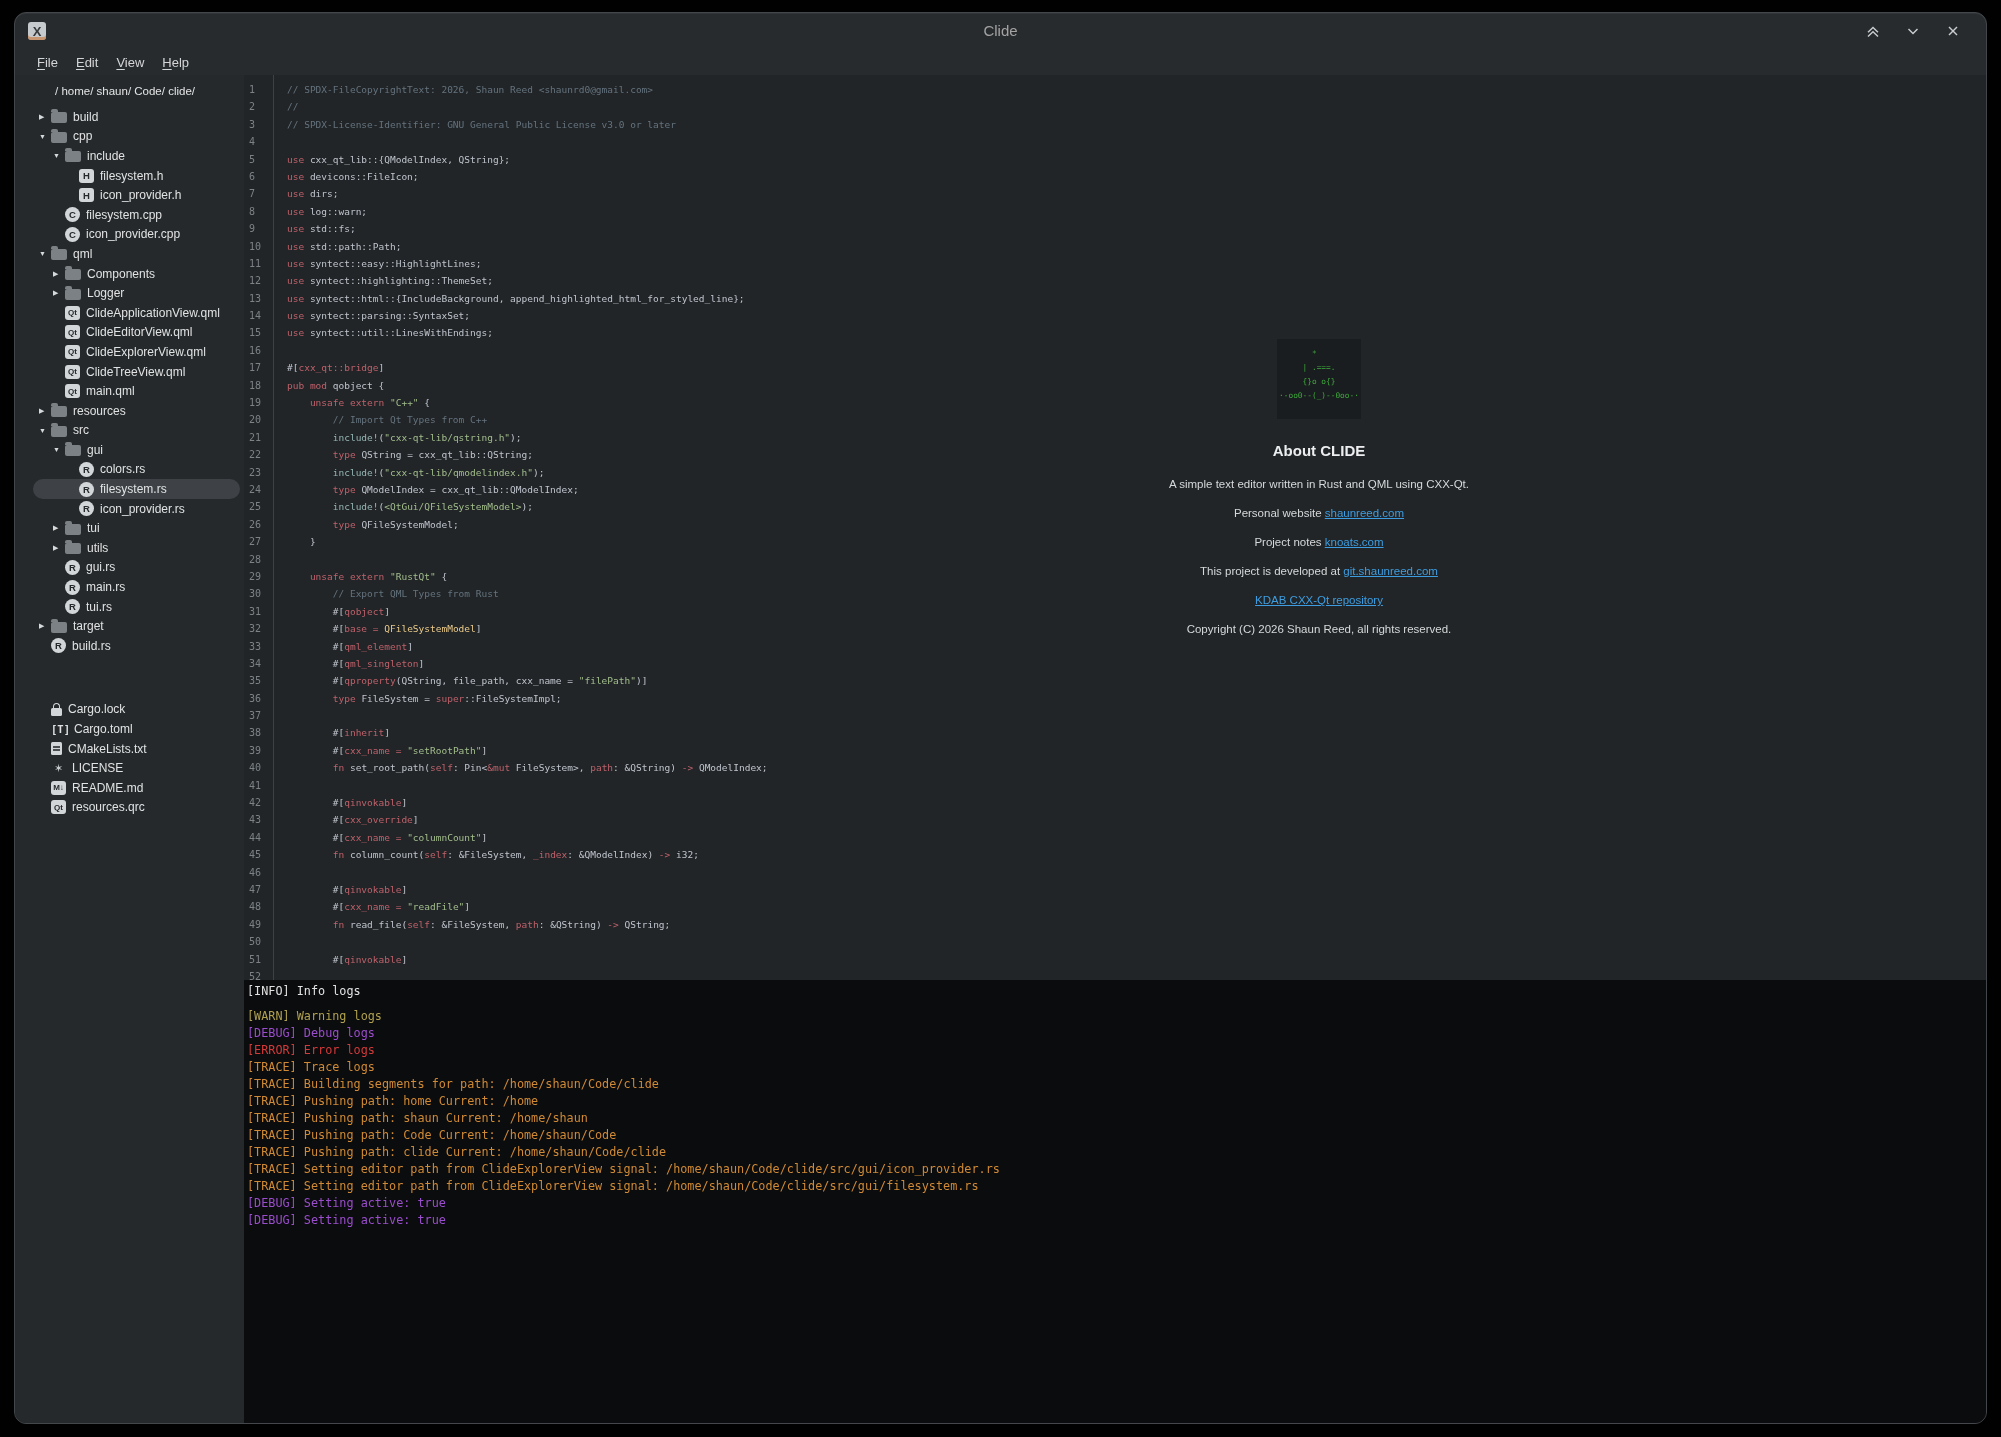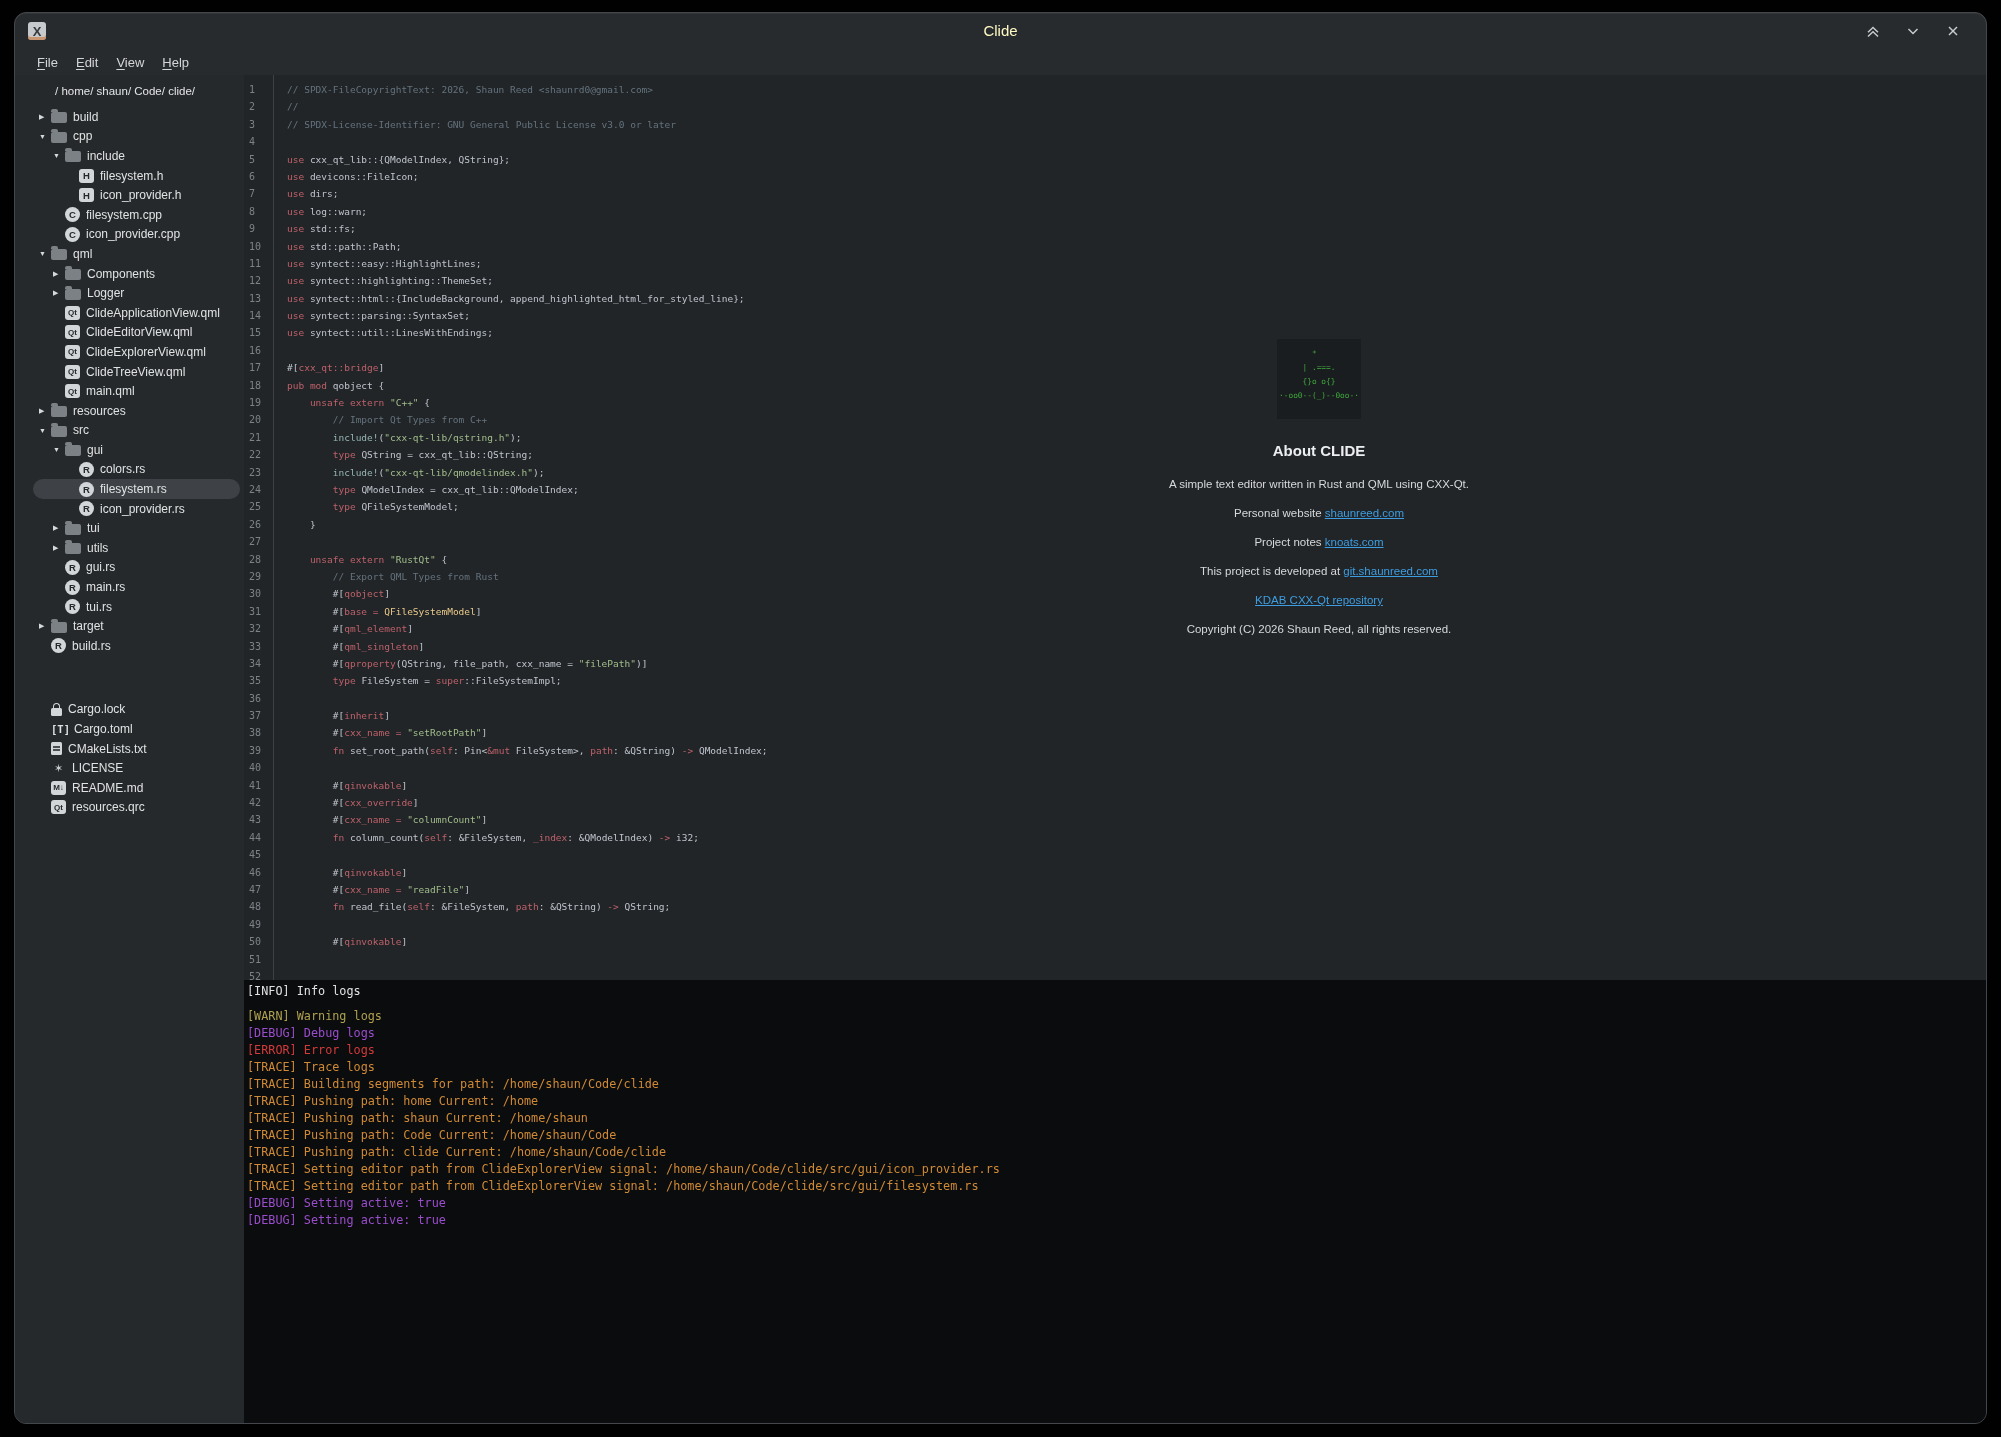--- a/index.html
+++ b/index.html
@@ -9,21 +9,21 @@
             background:#282b2e; border:1px solid #43474b; border-radius:12px;
             overflow:hidden; box-shadow:inset 0 1px 0 rgba(255,255,255,.05), 0 0 18px rgba(0,0,0,.8); }
 
   
   .titlebar { position:relative; height:36px; }
   .app-icon { position:absolute; left:13px; top:9px; width:18px; height:18px;
               background:#c7cacc; border-radius:3px; display:flex; align-items:center; justify-content:center;
               color:#37393b; font-weight:bold; font-size:13px;
               box-shadow:inset 0 -3px 0 rgba(200,110,40,.55); }
   .title { position:absolute; left:0; right:0; top:0; height:36px; line-height:36px;
-           text-align:center; color:#fef9c3; font-size:15px; }
+           text-align:center; color:#a3a3a3; font-size:15px; }
   .controls { position:absolute; right:24px; top:0; height:36px; display:flex; align-items:center; gap:22px; }
   .wbtn { width:18px; height:18px; display:flex; align-items:center; justify-content:center; cursor:default; }
   .wbtn svg { display:block; }
 
   
   .menubar { height:26px; display:flex; align-items:center; padding-left:13px; }
   .menu-item { color:#d3d5d7; font-size:13px; padding:3px 9px; }
   .menu-item u { text-underline-offset:2px; }
 
   
@@ -368,20 +368,21 @@
           <div class="cl"><span class="tk-k">use </span><span class="tk-d">syntect::util::LinesWithEndings;</span></div>
           <div class="cl">&nbsp;</div>
           <div class="cl"><span class="tk-d">#[</span><span class="tk-k">cxx_qt::bridge</span><span class="tk-d">]</span></div>
           <div class="cl"><span class="tk-k">pub mod </span><span class="tk-d">qobject {</span></div>
           <div class="cl"><span class="tk-d">    </span><span class="tk-k">unsafe extern </span><span class="tk-s">"C++"</span><span class="tk-d"> {</span></div>
           <div class="cl"><span class="tk-c">        // Import Qt Types from C++</span></div>
           <div class="cl"><span class="tk-d">        </span><span class="tk-m">include!</span><span class="tk-d">(</span><span class="tk-s">"cxx-qt-lib/qstring.h"</span><span class="tk-d">);</span></div>
           <div class="cl"><span class="tk-d">        </span><span class="tk-k">type </span><span class="tk-d">QString = cxx_qt_lib::QString;</span></div>
           <div class="cl"><span class="tk-d">        </span><span class="tk-m">include!</span><span class="tk-d">(</span><span class="tk-s">"cxx-qt-lib/qmodelindex.h"</span><span class="tk-d">);</span></div>
           <div class="cl"><span class="tk-d">        </span><span class="tk-k">type </span><span class="tk-d">QModelIndex = cxx_qt_lib::QModelIndex;</span></div>
+          <div class="cl"><span class="tk-d">        </span><span class="tk-m">include!</span><span class="tk-d">(</span><span class="tk-s">&lt;QtGui/QFileSystemModel&gt;</span><span class="tk-d">);</span></div>
           <div class="cl"><span class="tk-d">        </span><span class="tk-k">type </span><span class="tk-d">QFileSystemModel;</span></div>
           <div class="cl"><span class="tk-d">    }</span></div>
           <div class="cl">&nbsp;</div>
           <div class="cl"><span class="tk-d">    </span><span class="tk-k">unsafe extern </span><span class="tk-s">"RustQt"</span><span class="tk-d"> {</span></div>
           <div class="cl"><span class="tk-c">        // Export QML Types from Rust</span></div>
           <div class="cl"><span class="tk-d">        #[</span><span class="tk-k">qobject</span><span class="tk-d">]</span></div>
           <div class="cl"><span class="tk-d">        #[</span><span class="tk-k">base = </span><span class="tk-y">QFileSystemModel</span><span class="tk-d">]</span></div>
           <div class="cl"><span class="tk-d">        #[</span><span class="tk-k">qml_element</span><span class="tk-d">]</span></div>
           <div class="cl"><span class="tk-d">        #[</span><span class="tk-k">qml_singleton</span><span class="tk-d">]</span></div>
           <div class="cl"><span class="tk-d">        #[</span><span class="tk-k">qproperty</span><span class="tk-d">(QString, file_path, cxx_name = </span><span class="tk-s">"filePath"</span><span class="tk-d">)]</span></div>

